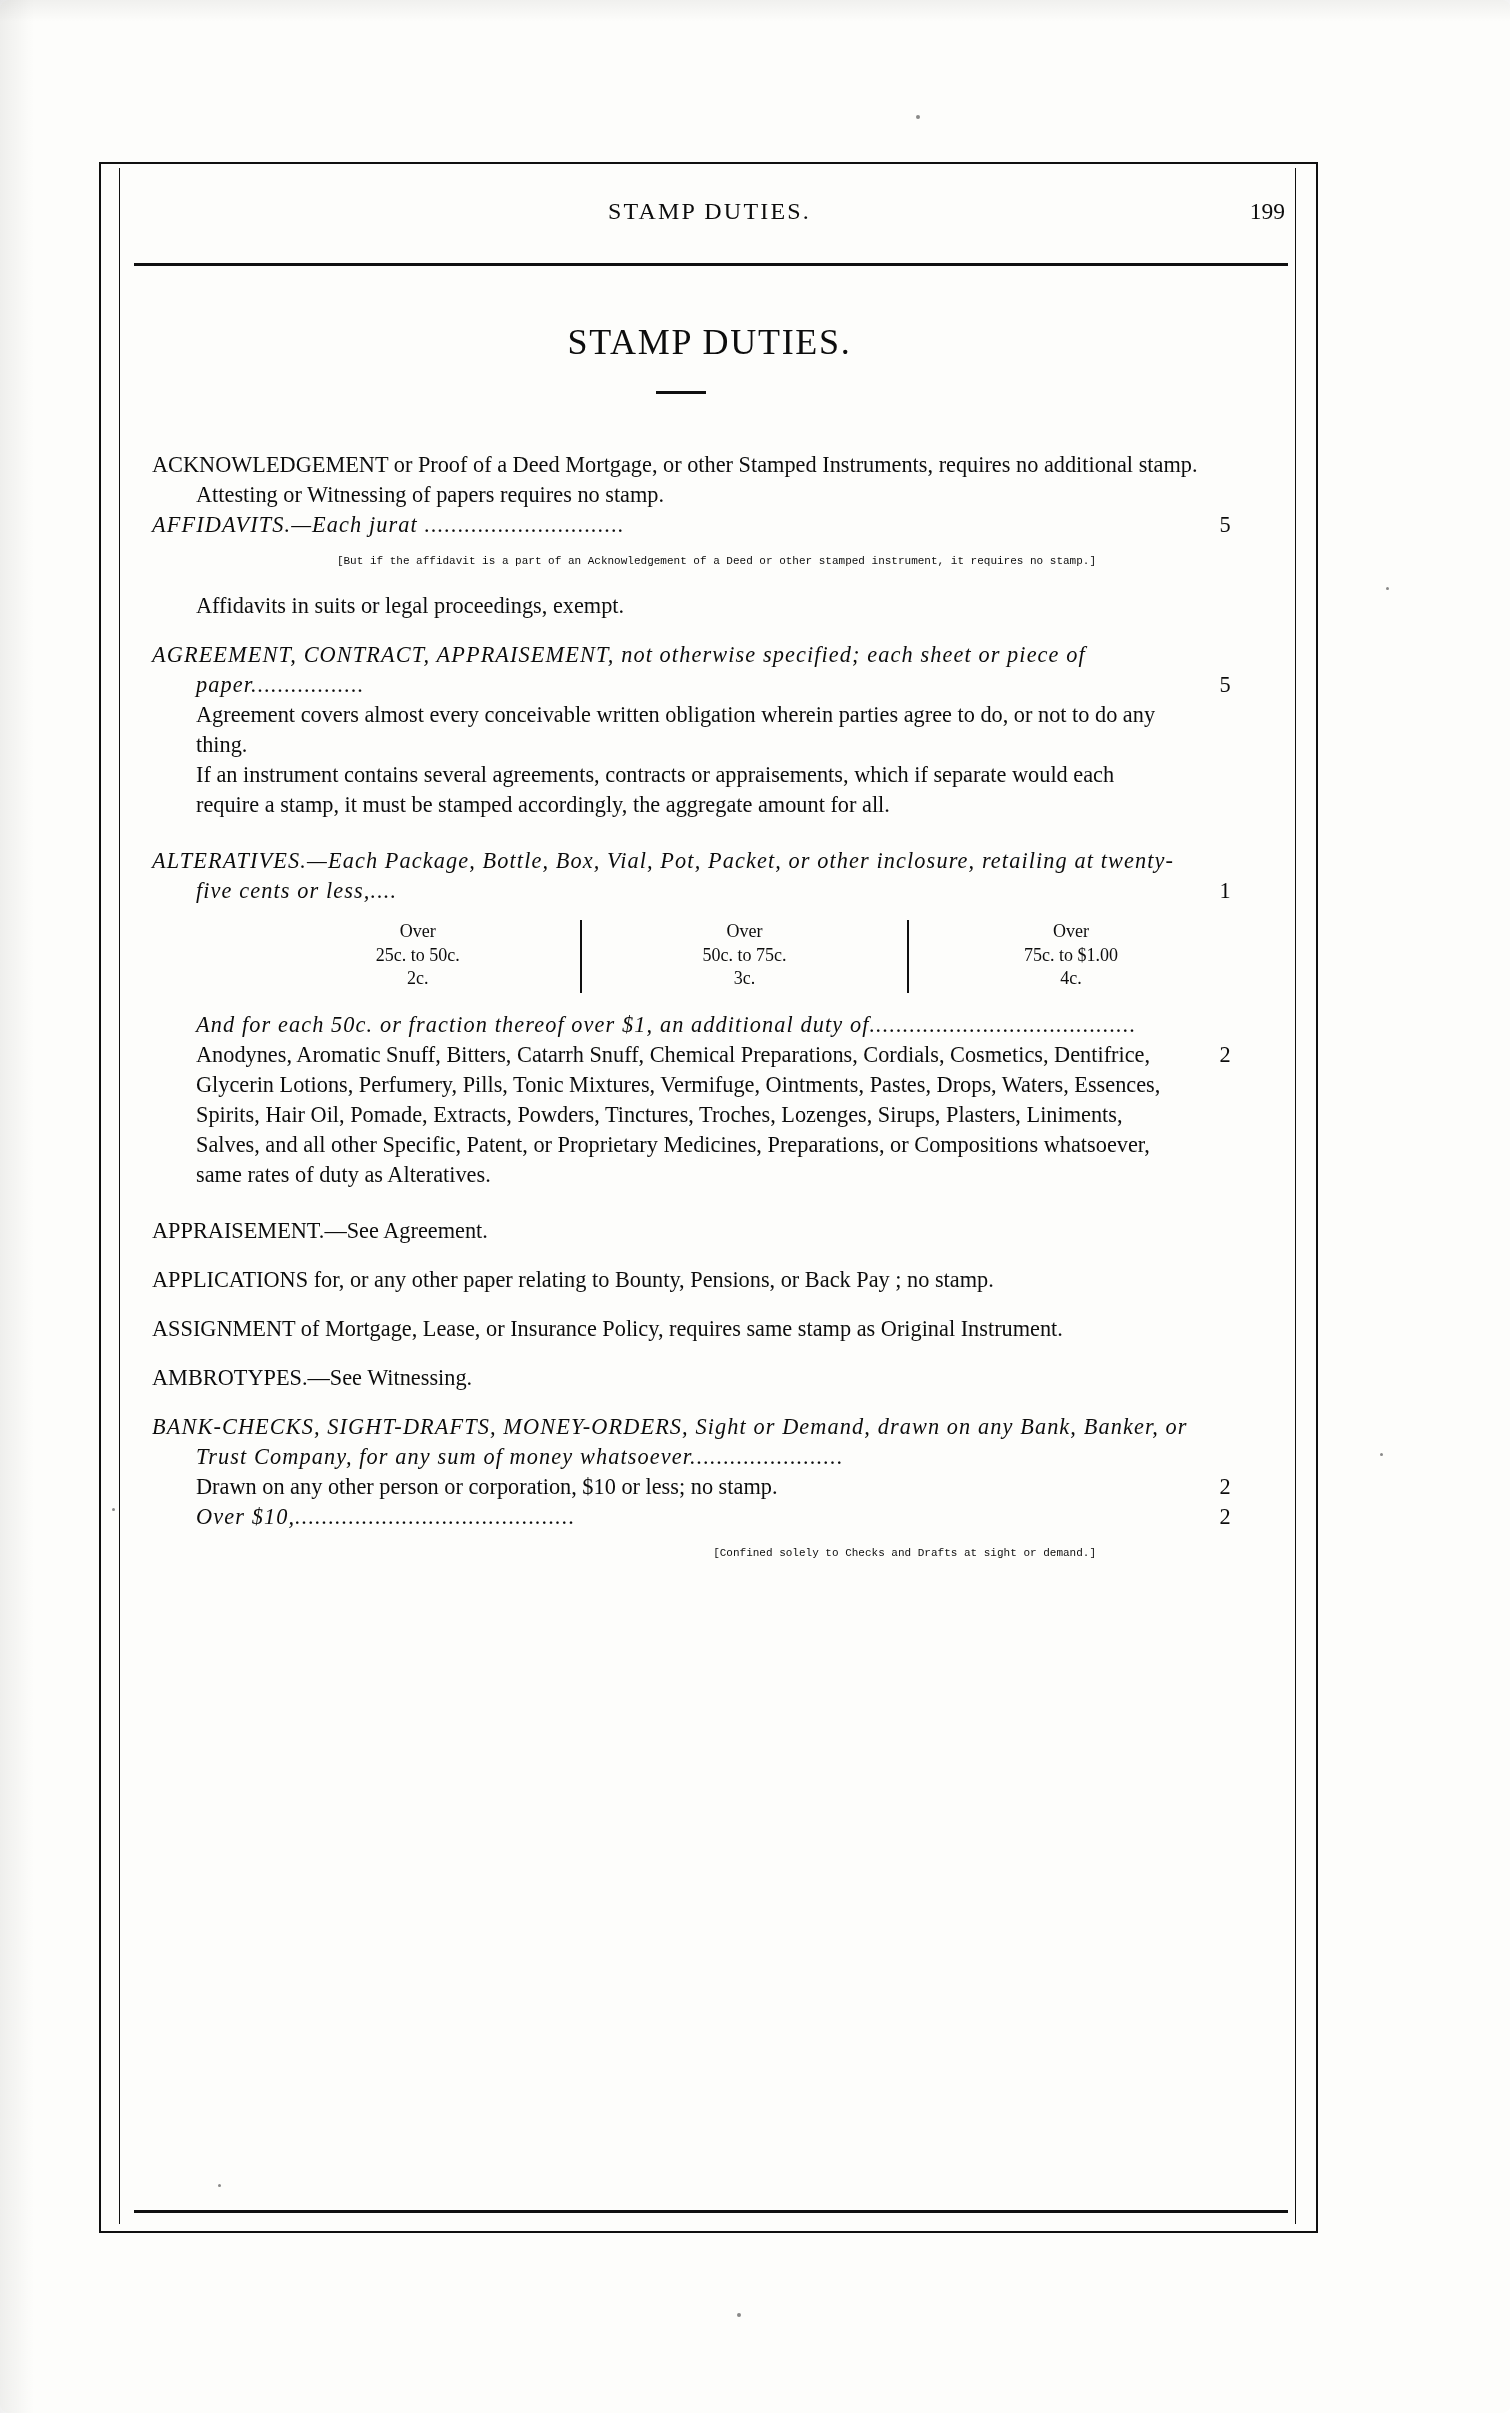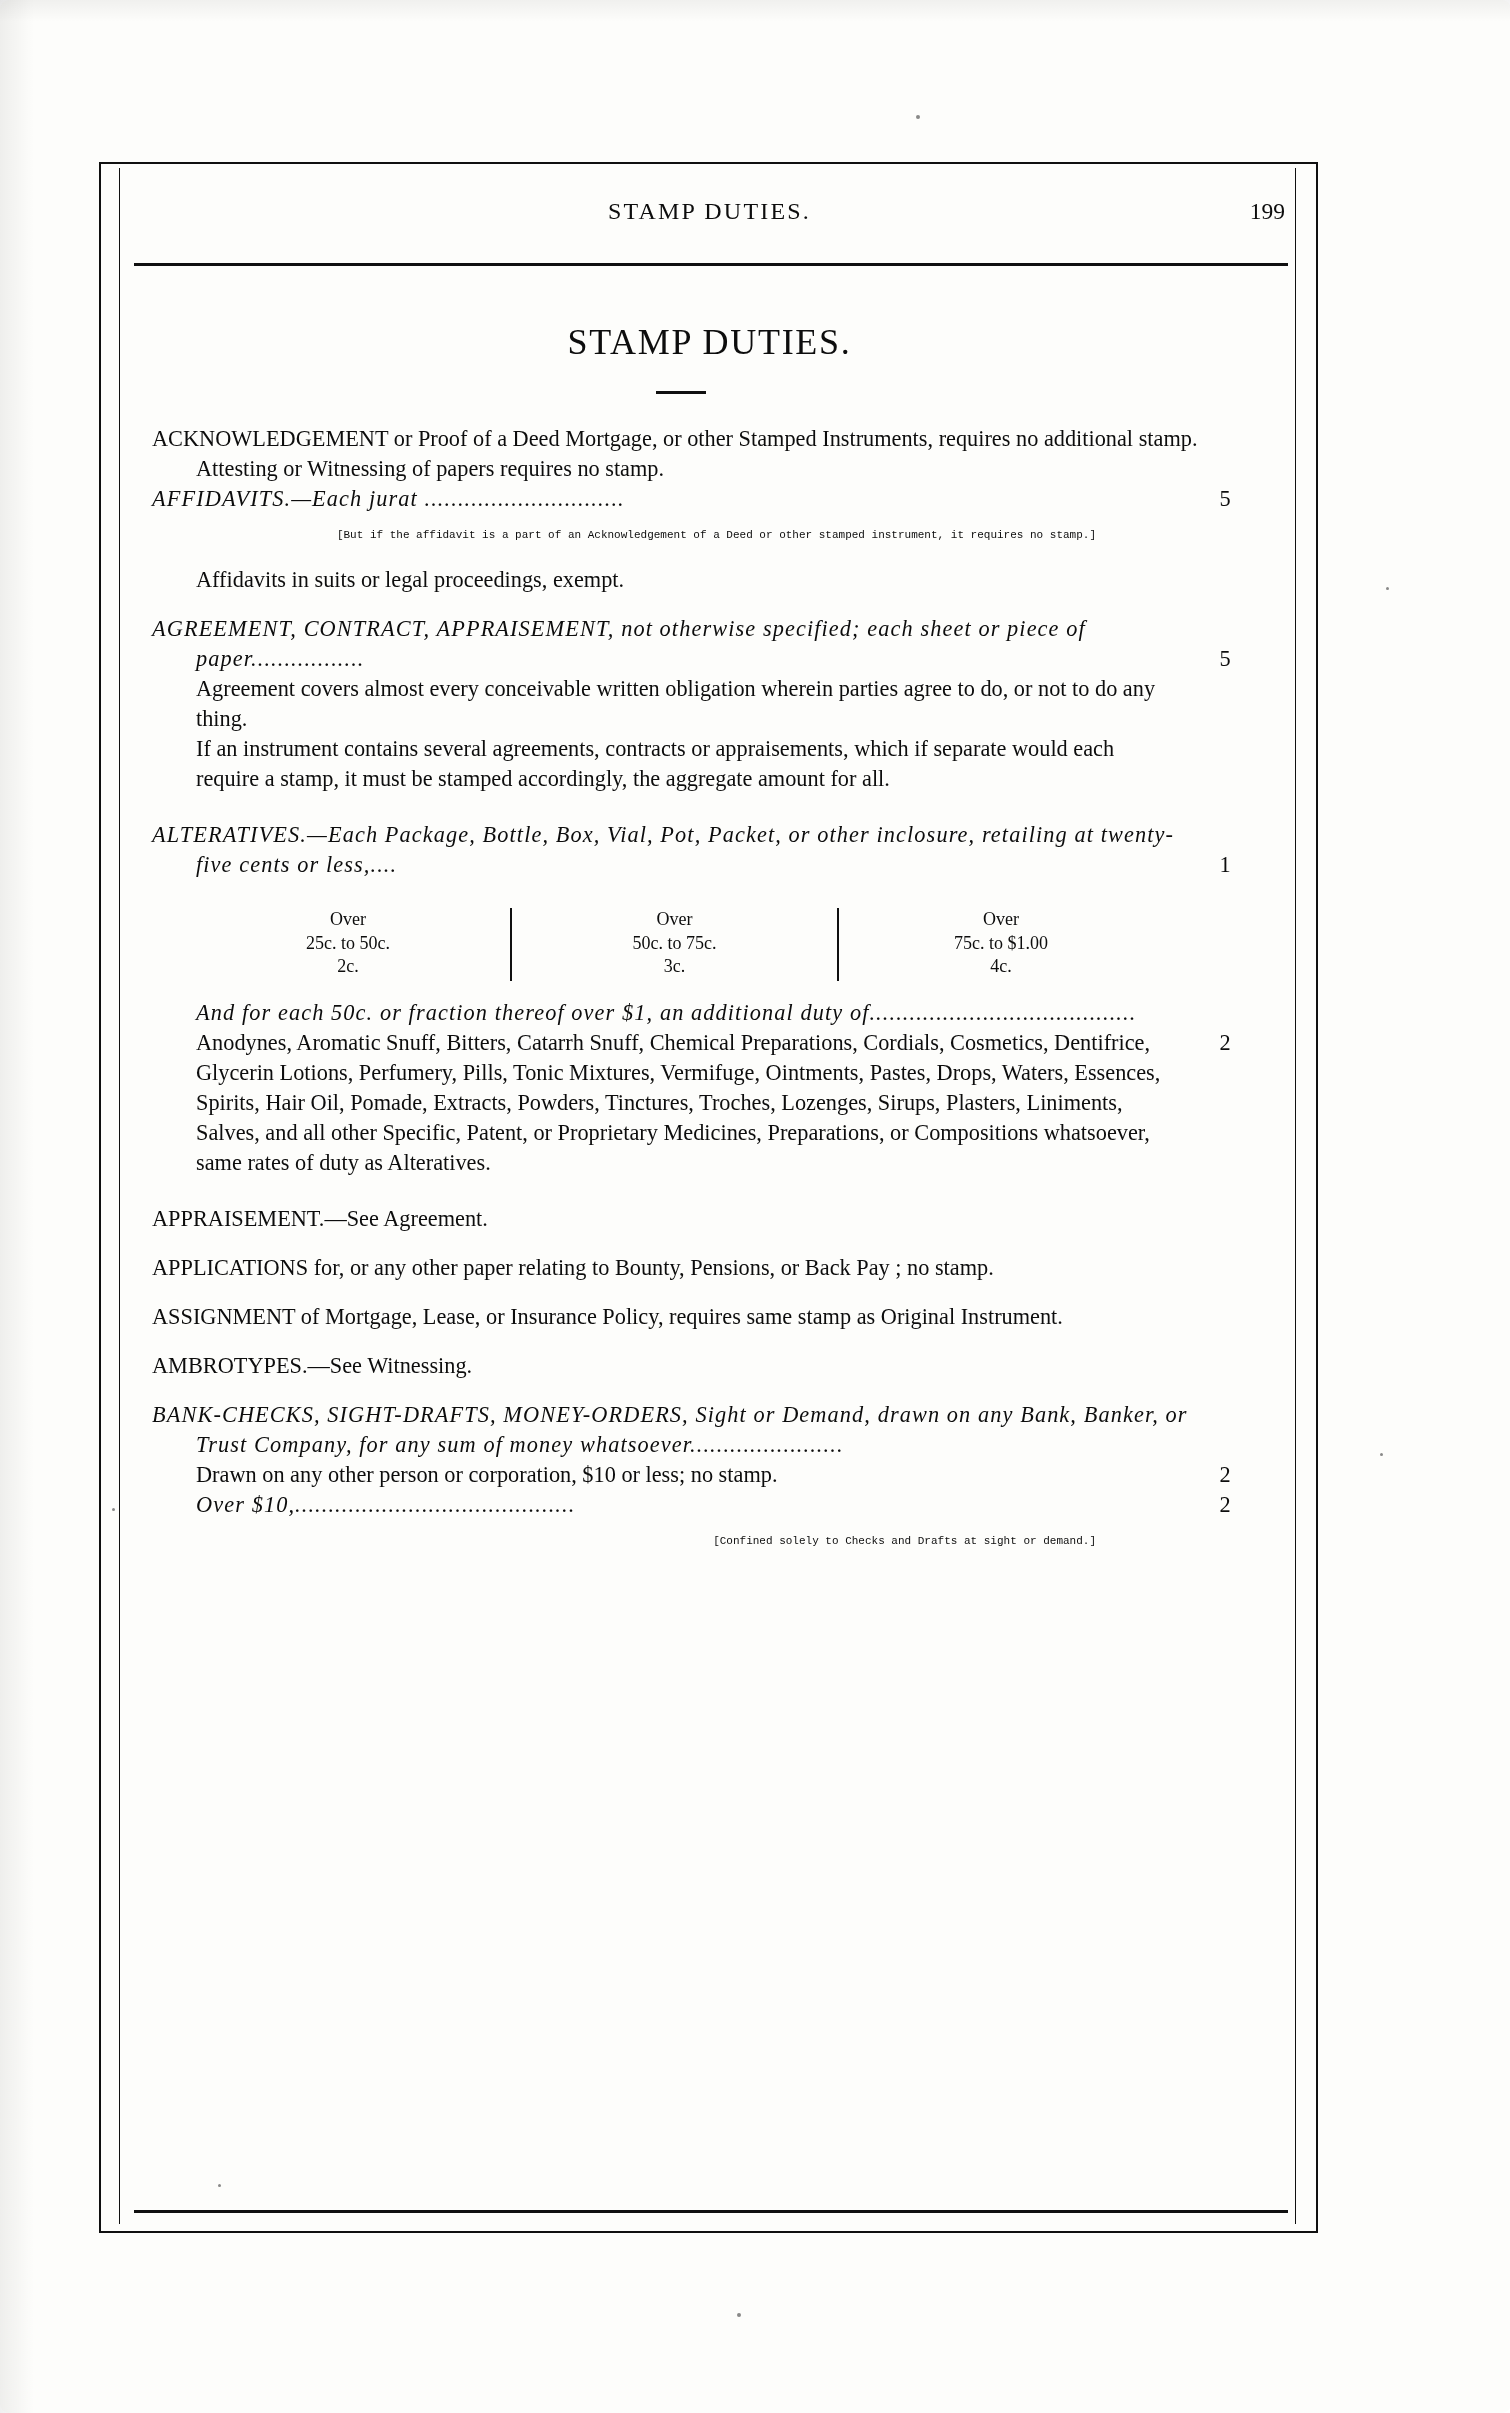--- a/index.html
+++ b/index.html
@@ -116,21 +116,21 @@
     top: 391px;
     width: 50px;
     height: 2.8px;
     background: #101010;
   }
 
   
   #body-col {
     position: absolute;
     left: 152px;
-    top: 424px;
+    top: 450px;
     width: 1112px;
     font-size: 22.3px;
     line-height: 30px;
   }
 
   
   .entry {
     position: relative;
     margin-bottom: 0;
   }
@@ -175,22 +175,22 @@
   
   .leader {
     letter-spacing: 1.1px;
     font-style: italic;
   }
 
   
   #over-table {
     width: 1011px;
     display: flex;
-    justify-content: center;
-    margin: 28px 0 17px 0;
+    justify-content: flex-end;
+    margin: 14px 0 17px 0;
     padding-left: 34px;
     box-sizing: border-box;
     gap: 48px;
   }
   .over-col {
     width: 184px;
     text-align: center;
     font-size: 18px;
     line-height: 23.5px;
   }

